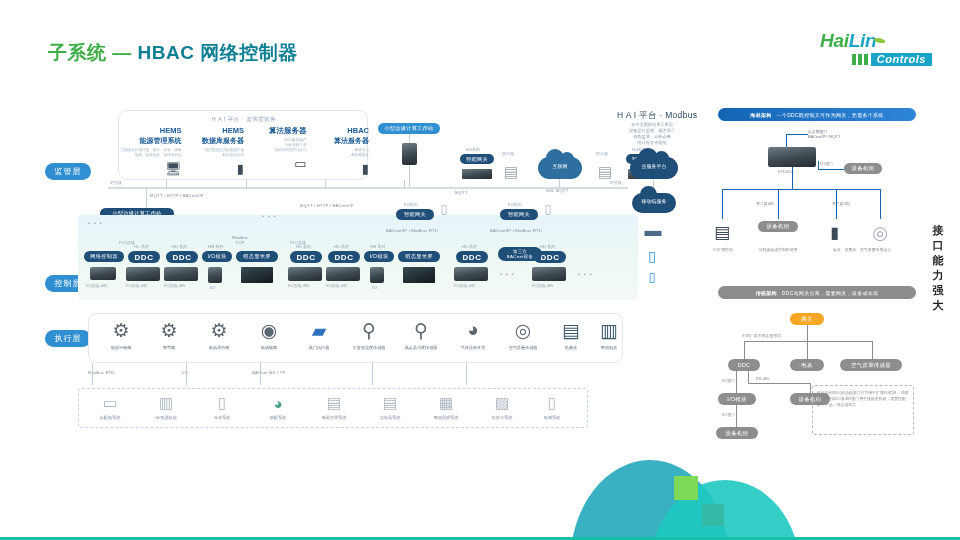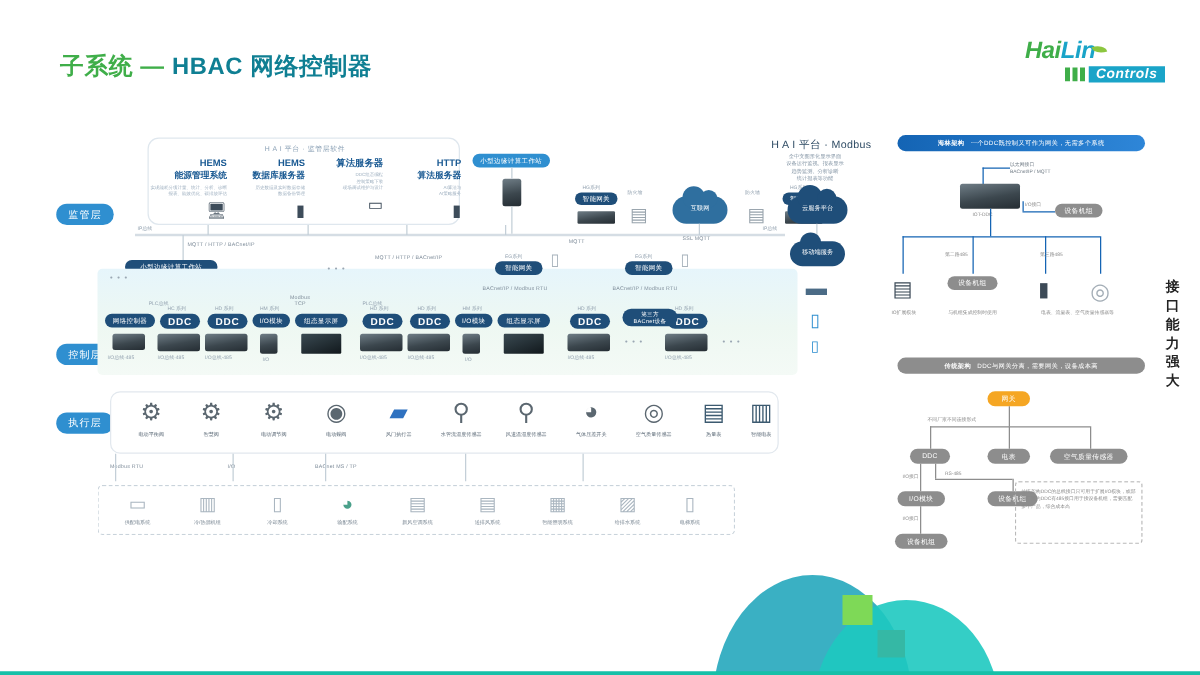--- a/index.html
+++ b/index.html
@@ -198,21 +198,21 @@
       <div class="sup-col">
         <div class="code">算法服务器</div>
         <div class="name"></div>
         <div class="desc" style="white-space:pre-line">DDC组态编程
 控制策略下装
 现场调试维护与设计</div>
         <div class="dev">▭</div>
       </div>
 
       <div class="sup-col">
-        <div class="code">HTTP</div>
+        <div class="code">HBAC</div>
         <div class="name">算法服务器</div>
         <div class="desc" style="white-space:pre-line">AI算法与
 AI策略服务</div>
         <div class="dev">▮</div>
       </div>
 
     </div>
   </div>
 
   <div class="hline2" style="left:108px; top:92px; width:520px;"></div>

